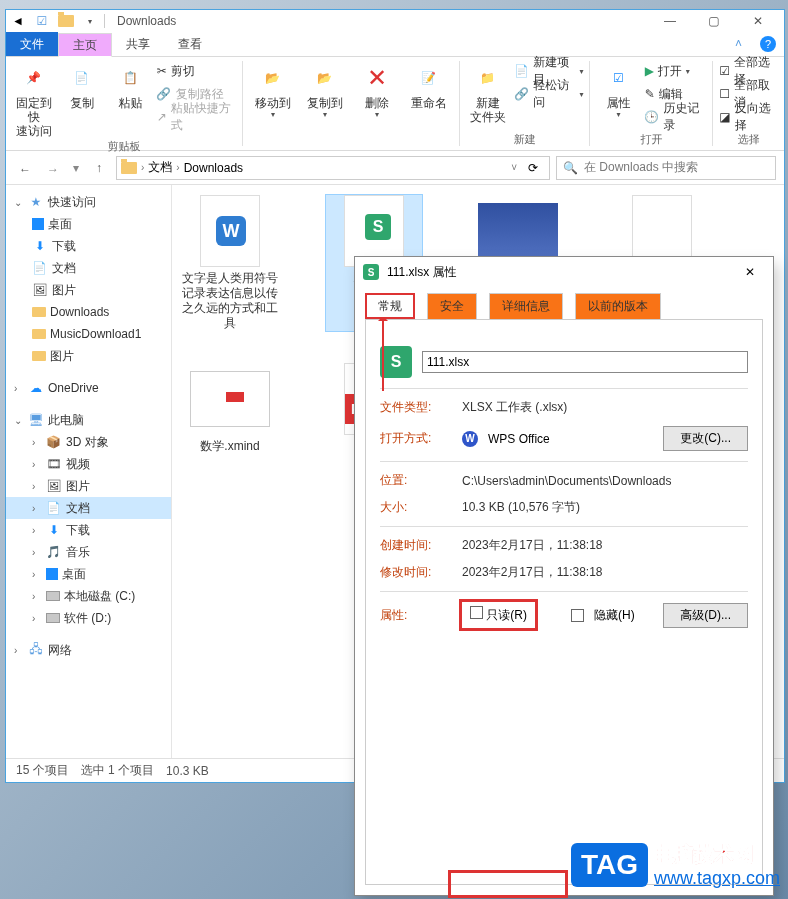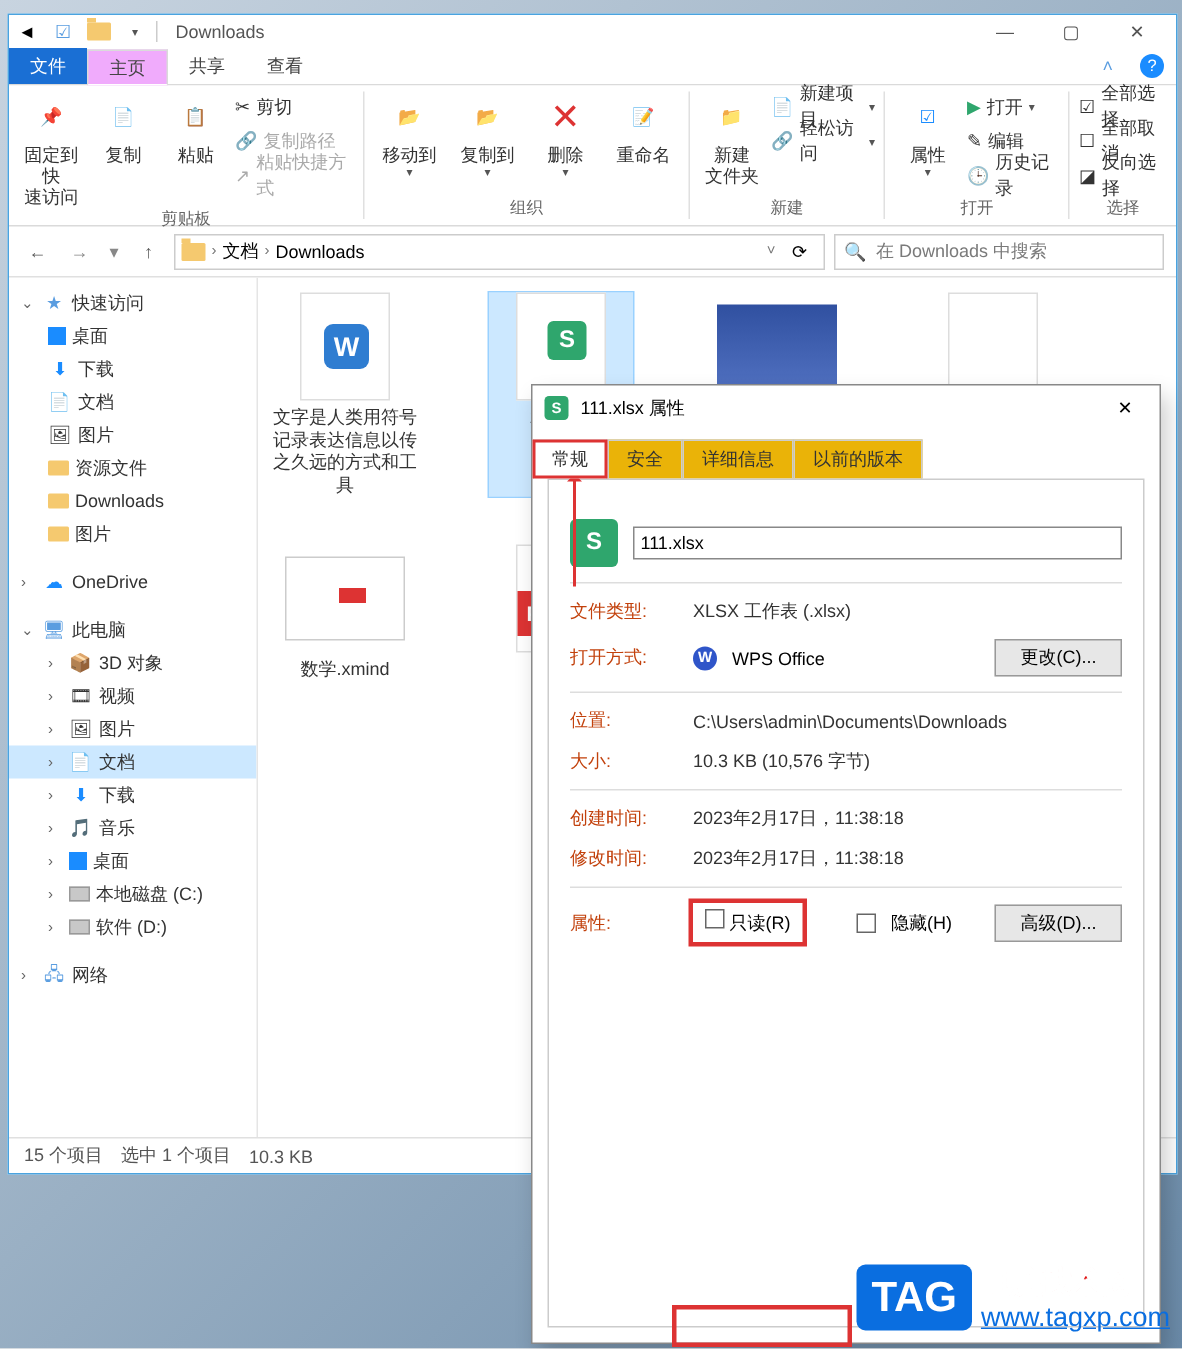--- a/index.html
+++ b/index.html
@@ -91,24 +91,24 @@
 
 .statusbar { height: 24px; border-top: 1px solid #e0e0e0; display: flex; align-items: center; padding: 0 10px; gap: 12px; color: #555; font-size: 11px; }
 .statusbar .spacer { flex: 1; }
 .view-toggle { width: 22px; height: 18px; border: 1px solid #ccc; margin-left: 2px; }
 
 
 .dialog { position: absolute; left: 354px; top: 256px; width: 420px; height: 640px; background: #fff; border: 1px solid #888; z-index: 5; display: flex; flex-direction: column; box-shadow: 4px 8px 14px rgba(0,0,0,0.2); }
 .dlg-title { height: 30px; display: flex; align-items: center; padding: 0 8px; gap: 8px; }
 .dlg-ico { width: 16px; height: 16px; background: #2fa66d; border-radius: 3px; display: flex; align-items: center; justify-content: center; color: #fff; font-weight: bold; font-size: 10px; }
 .dlg-close { margin-left: auto; width: 30px; display: flex; justify-content: center; cursor: pointer; }
-.dlg-tabs { display: flex; padding: 6px 10px 0 0; }
+.dlg-tabs { display: flex; padding: 6px 10px 0 10px; gap: 12px; }
 .dlg-tab { padding: 4px 12px; border: 1px solid #ccc; border-bottom: none; cursor: pointer; color: #333; background: #fff; position: relative; }
 .dlg-tab.active { z-index: 2; outline: 2px solid #d33; outline-offset: -2px; }
-.dlg-tab:not(.active) { background: #eab308; }
+.dlg-tab:not(.active) { background: #f97316; }
 .dlg-body { flex: 1; border: 1px solid #ccc; margin: 0 10px 10px 10px; padding: 16px 14px; position: relative; }
 .arrow-anno { position: absolute; left: 16px; top: -5px; width: 2px; height: 76px; background: #d33; }
 .arrow-anno::before { content: ""; position: absolute; top: -4px; left: -4px; border: 5px solid transparent; border-bottom-color: #d33; }
 .row { display: flex; align-items: center; margin: 10px 0; gap: 10px; }
 .row .label { width: 72px; color: #c2410c; }
 .row .value { color: #333; flex: 1; }
 .dlg-input { flex: 1; border: 1px solid #888; height: 22px; padding: 0 4px; }
 .dlg-sep { height: 1px; background: #ddd; margin: 10px 0; }
 .dlg-big-ico { width: 32px; height: 32px; background: #2fa66d; border-radius: 4px; display: flex; align-items: center; justify-content: center; color: #fff; font-weight: bold; font-size: 16px; }
 .wps-ico { width: 16px; height: 16px; background: #2f55c9; border-radius: 50%; color: #fff; display: flex; align-items: center; justify-content: center; font-size: 10px; font-weight: bold; }
@@ -214,21 +214,20 @@
         <div class="rbtn-big">
             <div class="ico" style="color:#d33;font-size:24px">✕</div>
             <div class="lbl">删除</div>
             <span class="dd">▾</span>
           </div>
         <div class="rbtn-big">
             <div class="ico">📝</div>
             <div class="lbl">重命名</div>
           </div>
       </div>
-      <div class="ribbon-group-label">组织</div>
     </div>
     <div class="ribbon-sep"></div>
 
     <div class="ribbon-group">
       <div class="ribbon-group-body">
         <div class="rbtn-big">
             <div class="ico">📁</div>
             <div class="lbl" style="white-space:pre-line">新建
 文件夹</div>
           </div>
@@ -342,26 +341,26 @@
           <span>文档</span>
         </div>
       <div class="tree-item">
           <span class="indent1"></span>
           <span class="tree-icon">🖼</span>
           <span>图片</span>
         </div>
       <div class="tree-item">
           <span class="indent1"></span>
           <span class="tree-icon fld-sm"></span>
-          <span>资源文件</span>
+          <span>Downloads</span>
         </div>
       <div class="tree-item">
           <span class="indent1"></span>
           <span class="tree-icon fld-sm"></span>
-          <span>Downloads</span>
+          <span>MusicDownload1</span>
         </div>
       <div class="tree-item">
           <span class="indent1"></span>
           <span class="tree-icon fld-sm"></span>
           <span>图片</span>
         </div>
       <div style="height:10px"></div>
       <div class="tree-item">
           <span class="tree-chevron">›</span>
           <span class="tree-icon cloud-ico">☁</span>

